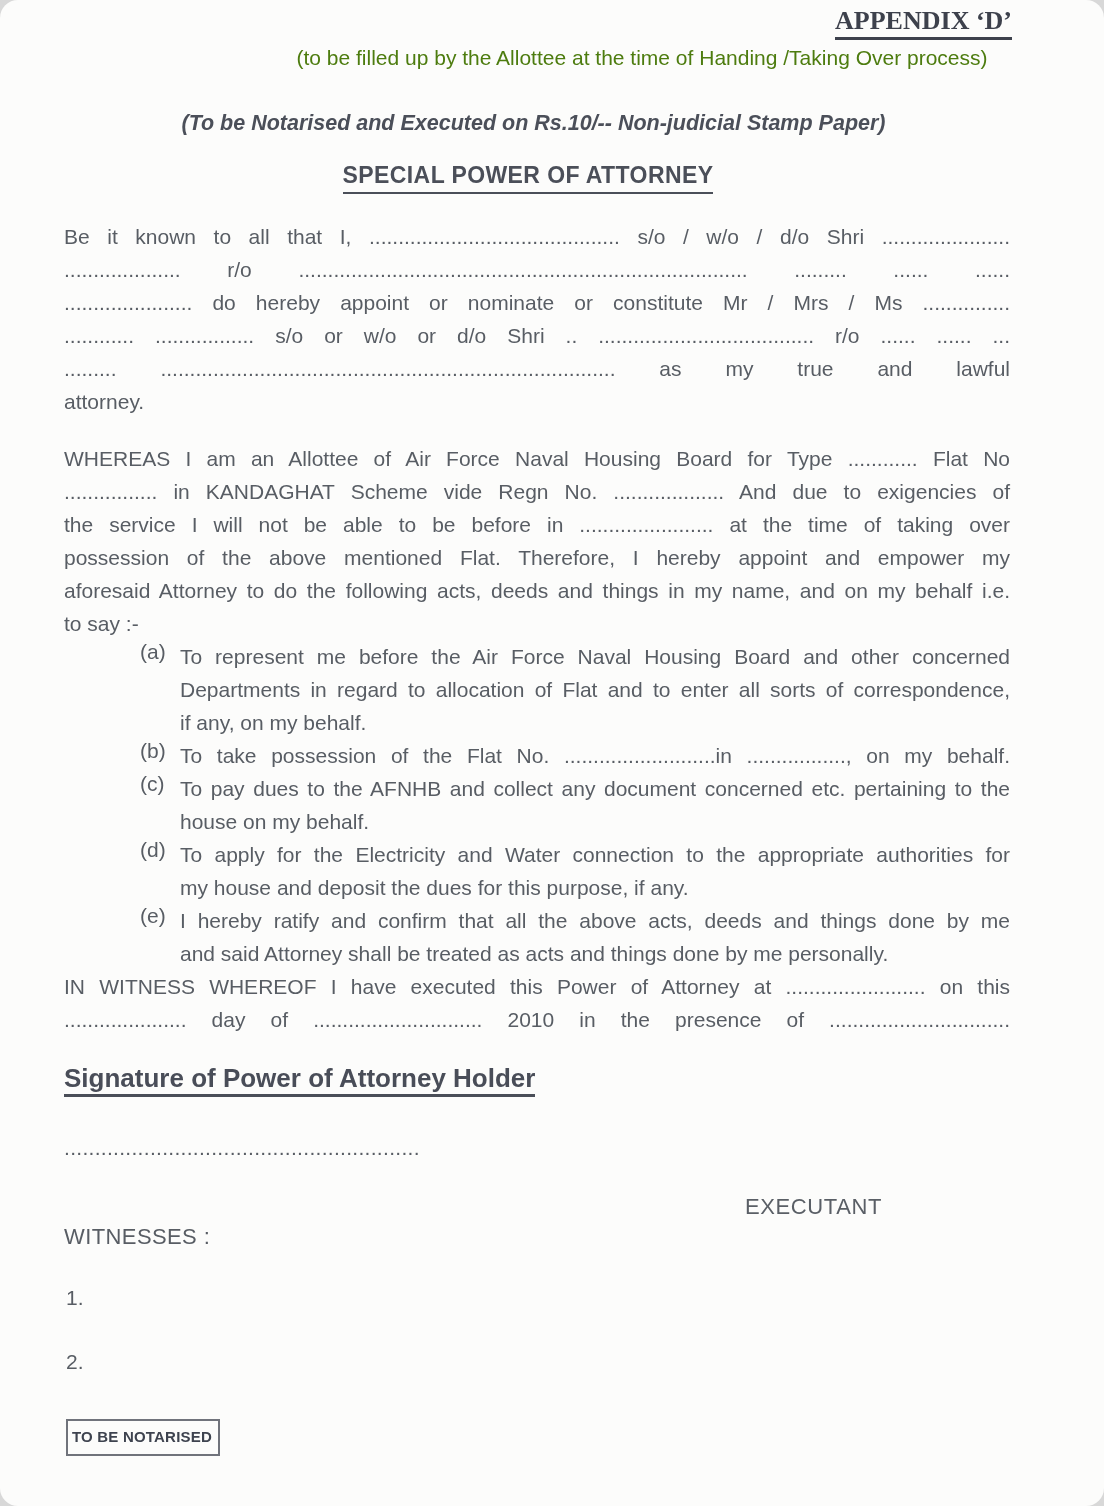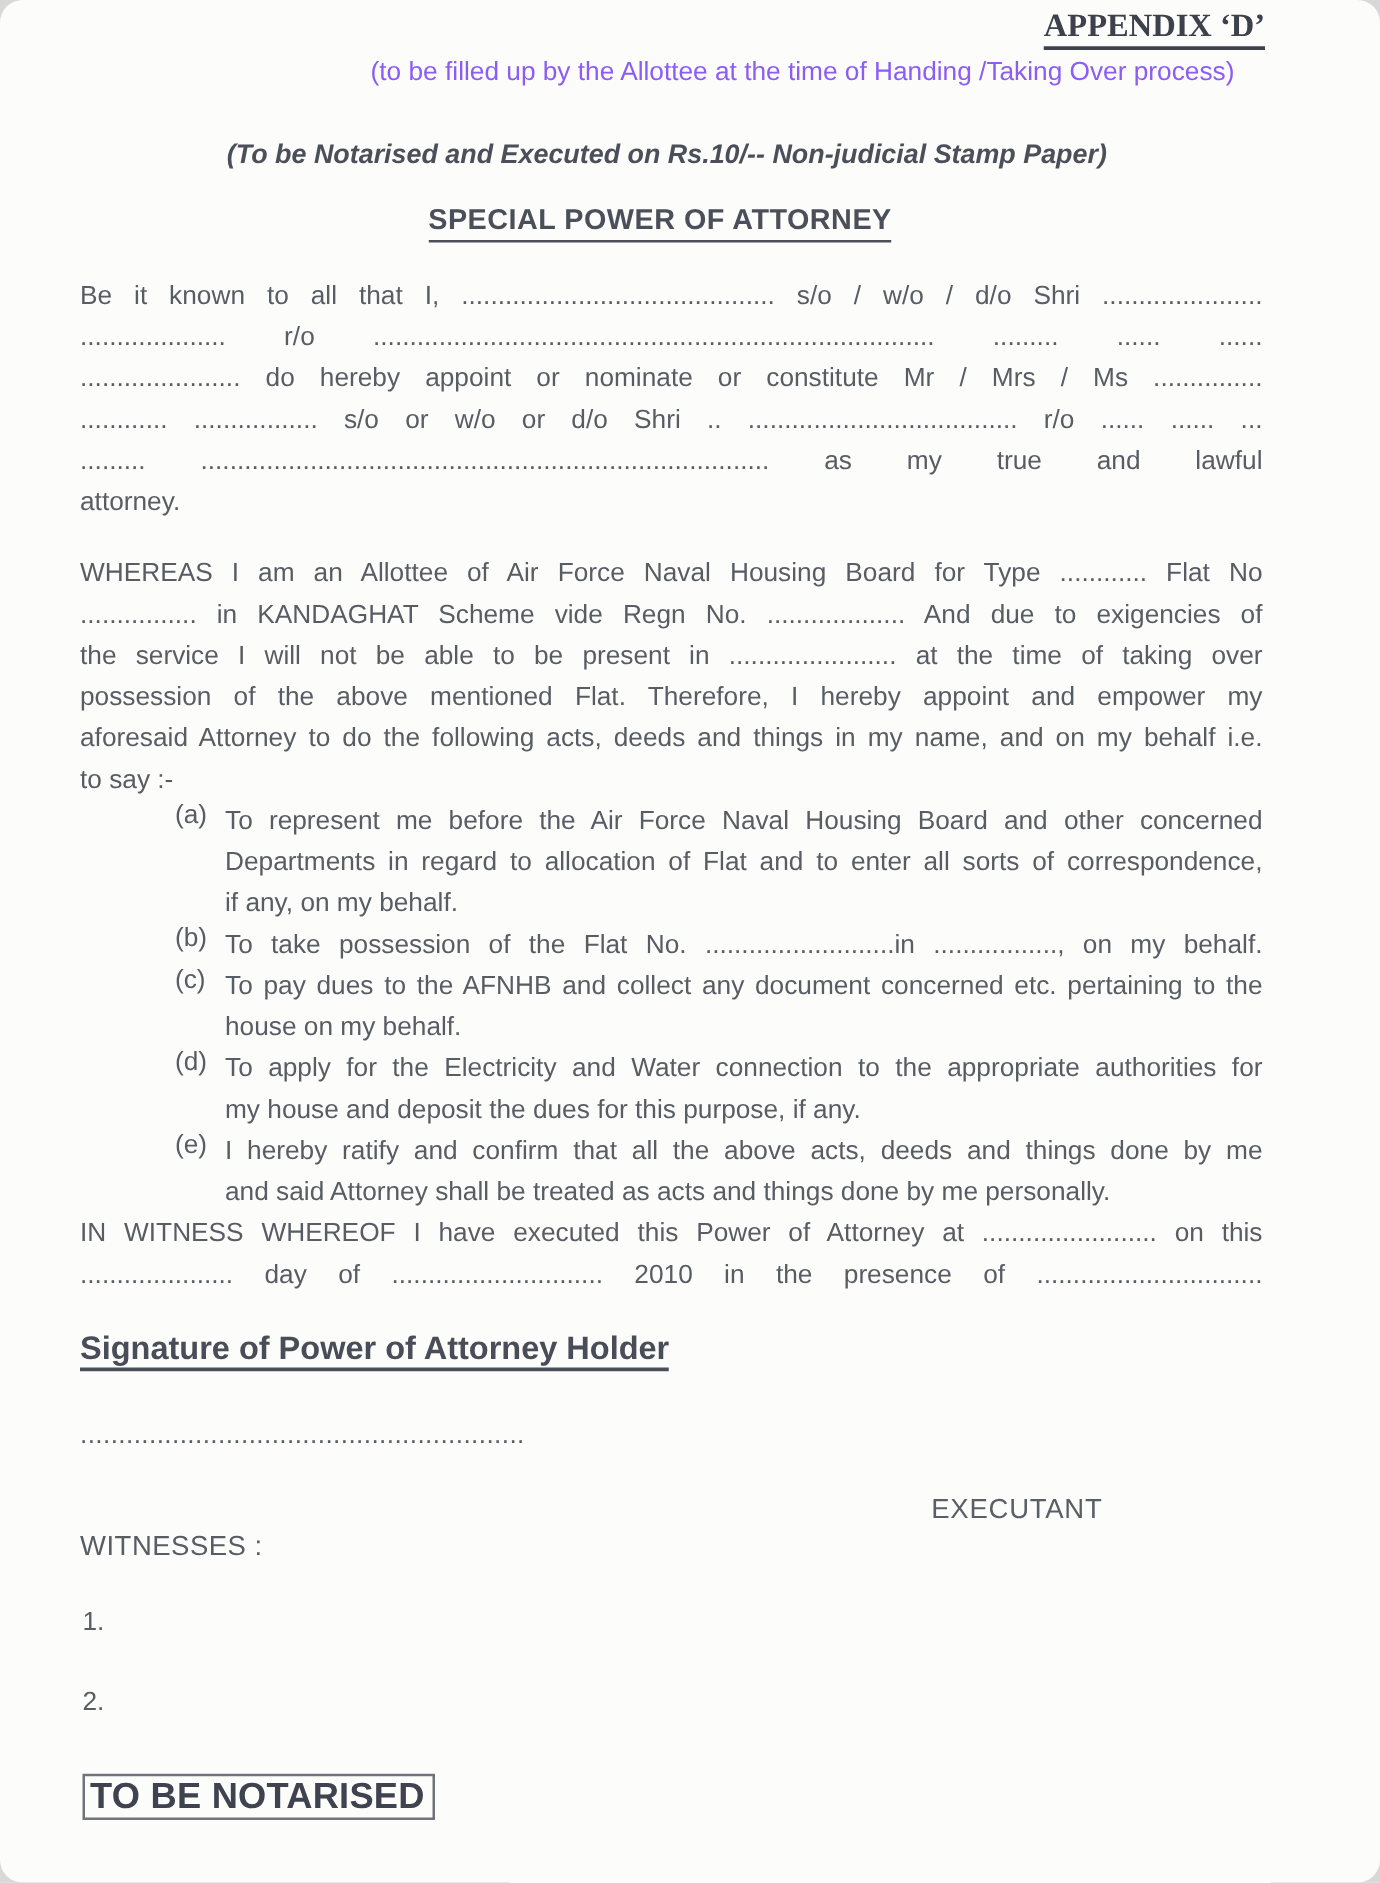--- a/index.html
+++ b/index.html
@@ -31,21 +31,21 @@
     display: inline-block;
     border-bottom: 3px solid #3d414c;
     padding-bottom: 1px;
   }
   .fill-note {
     margin-top: 4px;
     text-align: center;
     padding-left: 180px;
     font-size: 21px;
     line-height: 28px;
-    color: #8b5cf6;
+    color: #4d7c0f;
   }
   .notarise-note {
     margin-top: 36px;
     text-align: center;
     padding-right: 37px;
     font-weight: bold;
     font-style: italic;
     font-size: 21.5px;
     line-height: 30px;
     color: #4b4f59;
@@ -118,21 +118,21 @@
   .witness-num { margin-left: 66px; font-size: 21px; line-height: 26px; }
   .witness-num.first { margin-top: 34px; }
   .witness-num.second { margin-top: 38px; }
   .stamp-box {
     display: inline-block;
     margin-top: 44px;
     margin-left: 66px;
     border: 2px solid #70737b;
     padding: 3px 6px 4px 4px;
     font-weight: bold;
-    font-size: 29px;
+    font-size: 15px;
     line-height: 26px;
     color: #3e434f;
     letter-spacing: 0.2px;
     background: #fcfcfb;
   }
 </style>
 </head>
 <body>
 
 <div class="page">
@@ -154,21 +154,21 @@
       <div class="ln j">.................... r/o ............................................................................. ......... ...... ......</div>
       <div class="ln j">...................... do hereby appoint or nominate or constitute Mr / Mrs / Ms ...............</div>
       <div class="ln j">............ ................. s/o or w/o or d/o Shri .. ..................................... r/o ...... ...... ...</div>
       <div class="ln j">......... .............................................................................. as my true and lawful</div>
       <div class="ln">attorney.</div>
     </section>
 
   <section class="body-block para-whereas">
       <div class="ln j">WHEREAS I am an Allottee of Air Force Naval Housing Board for Type ............ Flat No</div>
       <div class="ln j">................ in KANDAGHAT Scheme vide Regn No. ................... And due to exigencies of</div>
-      <div class="ln j">the service I will not be able to be present in ....................... at the time of taking over</div>
+      <div class="ln j">the service I will not be able to be before in ....................... at the time of taking over</div>
       <div class="ln j">possession of the above mentioned Flat.  Therefore, I hereby appoint and empower my</div>
       <div class="ln j">aforesaid Attorney to do the following acts, deeds and things in my name, and on my behalf i.e.</div>
       <div class="ln">to say :-</div>
     </section>
 
   <section class="body-block clauses">
       <div class="clause">
         <div class="clause-label">(a)</div>
         <div class="clause-body">
           <div class="ln j">To represent me before the Air Force Naval Housing Board and other concerned</div>

